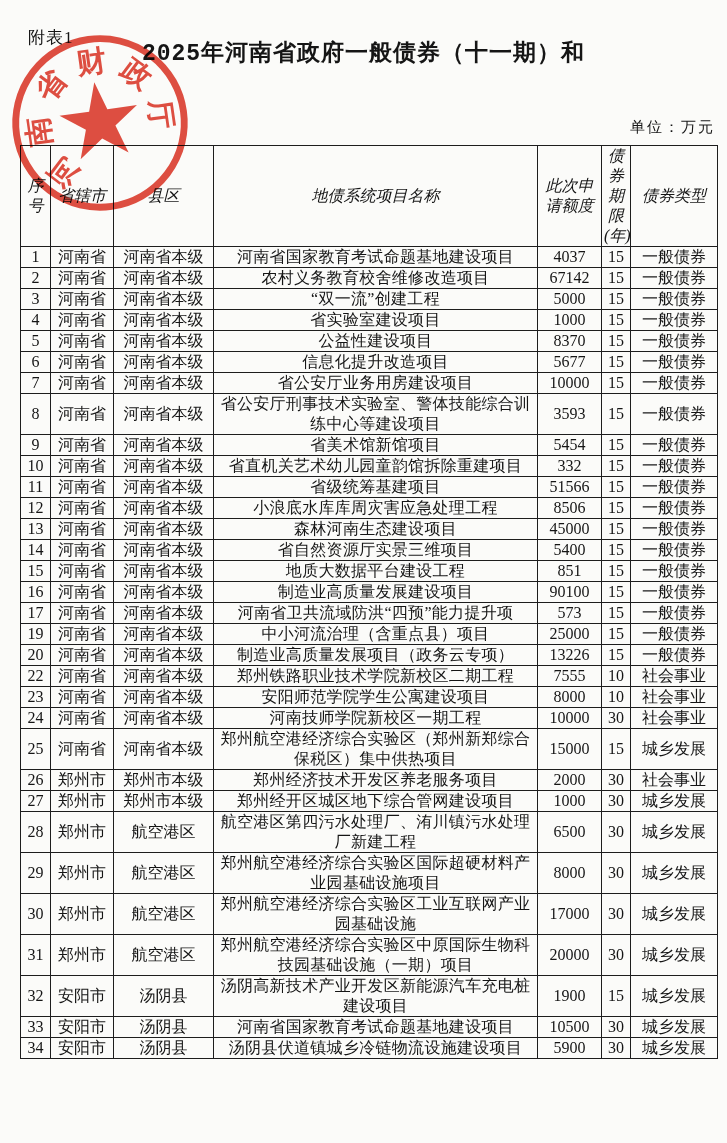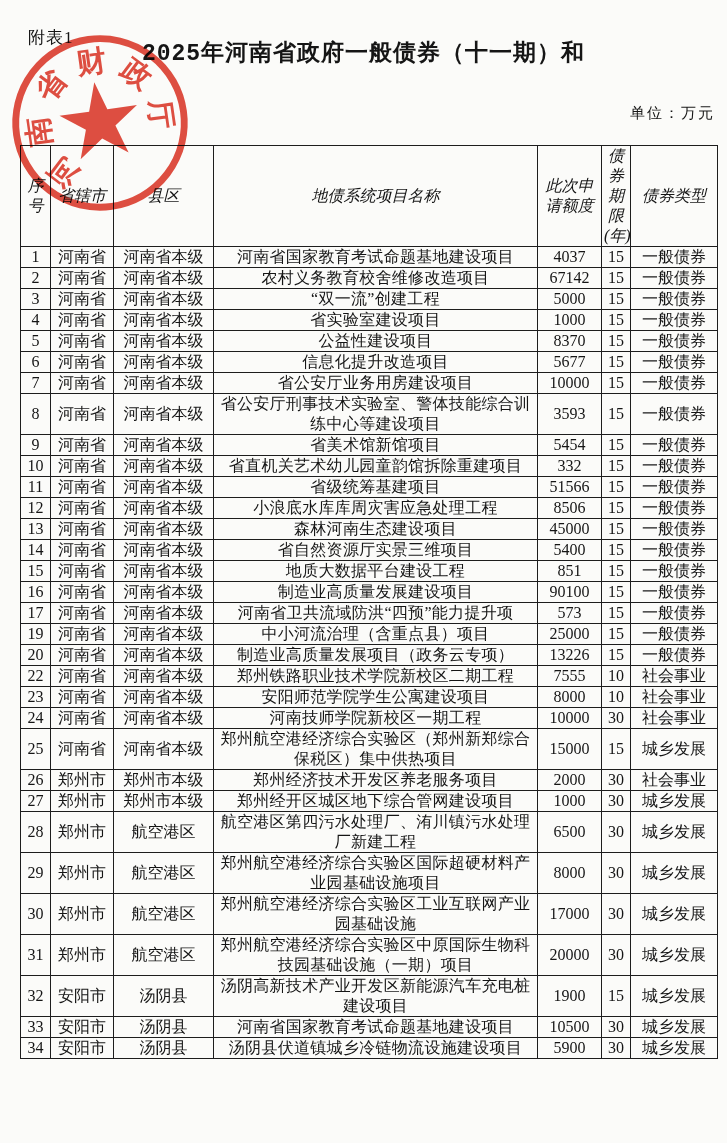--- a/index.html
+++ b/index.html
@@ -15,21 +15,21 @@
   .appendix{
     position:absolute;left:28px;top:6px;
     font-size:17px;font-weight:normal;letter-spacing:1px;margin-top:20px;
   }
   .title-block{
     position:absolute;left:0;top:40px;width:727px;
     text-align:center;font-weight:bold;
     font-size:23px;line-height:28px;letter-spacing:1px;font-family:Liberation Mono, monospace;
   }
   .unit-label{
-    position:absolute;right:12px;top:104px;
+    position:absolute;right:12px;top:118px;
     font-size:15px;letter-spacing:2px;
   }
   table.main{
     position:absolute;left:20px;top:145px;
     width:697px;
     border-collapse:collapse;table-layout:fixed;
   }
   table.main th, table.main td{
     border:1.6px solid #1d1d1d;
     font-size:16px;line-height:20px;

